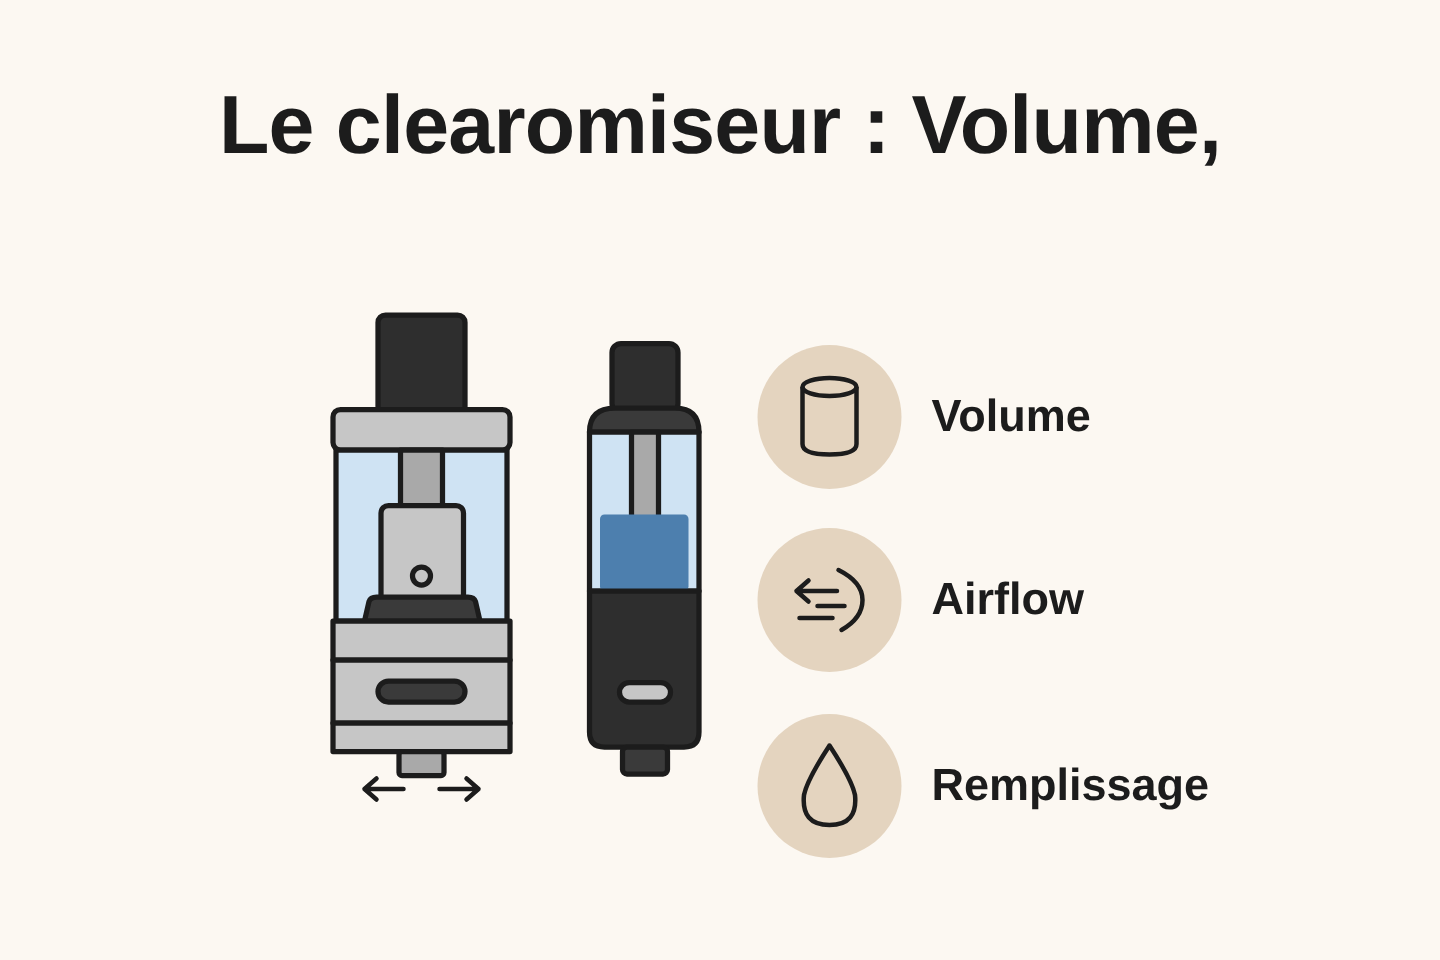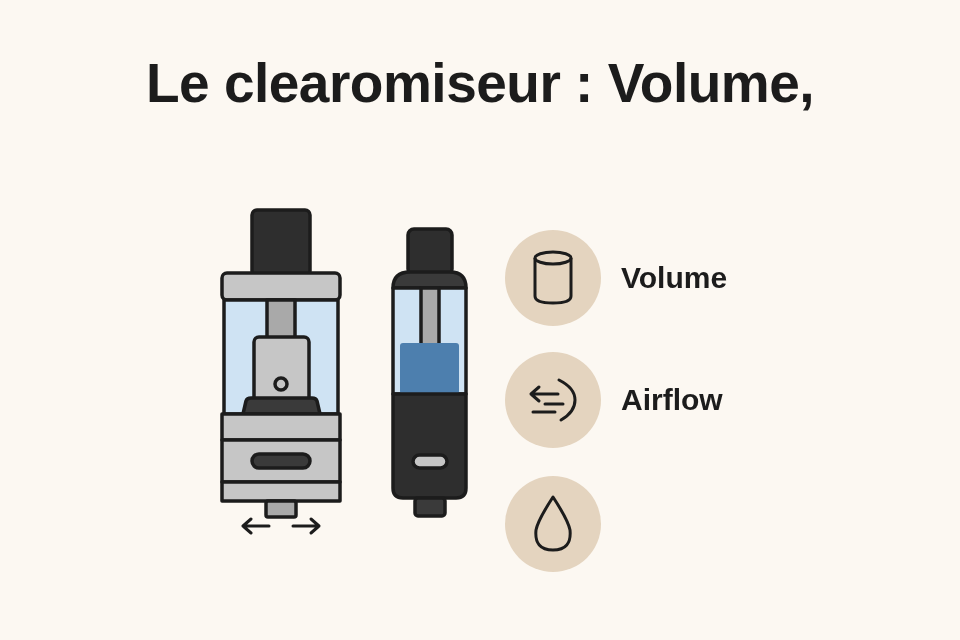--- a/index.html
+++ b/index.html
@@ -93,13 +93,14 @@
   </div>
   <div class="label">Airflow</div>
 </div>
 
 <div class="feat" style="top:476px;">
   <div class="circle">
     <svg width="50" height="64" viewBox="0 0 50 64">
       <path d="M25 5 Q10 28 8 38 Q6 58 25 58 Q44 58 42 38 Q40 28 25 5 Z" fill="none" stroke="#1c1c1c" stroke-width="3" stroke-linejoin="round"></path>
     </svg>
   </div>
+  <div class="label">Remplissage</div>
 </div>
 
 </body></html>

